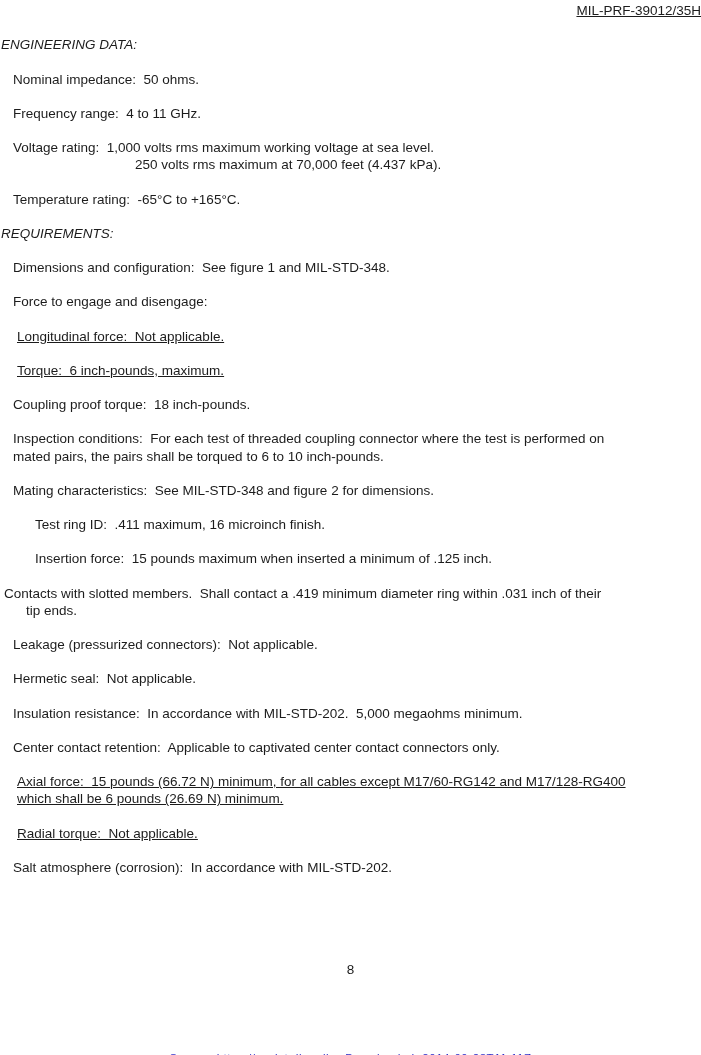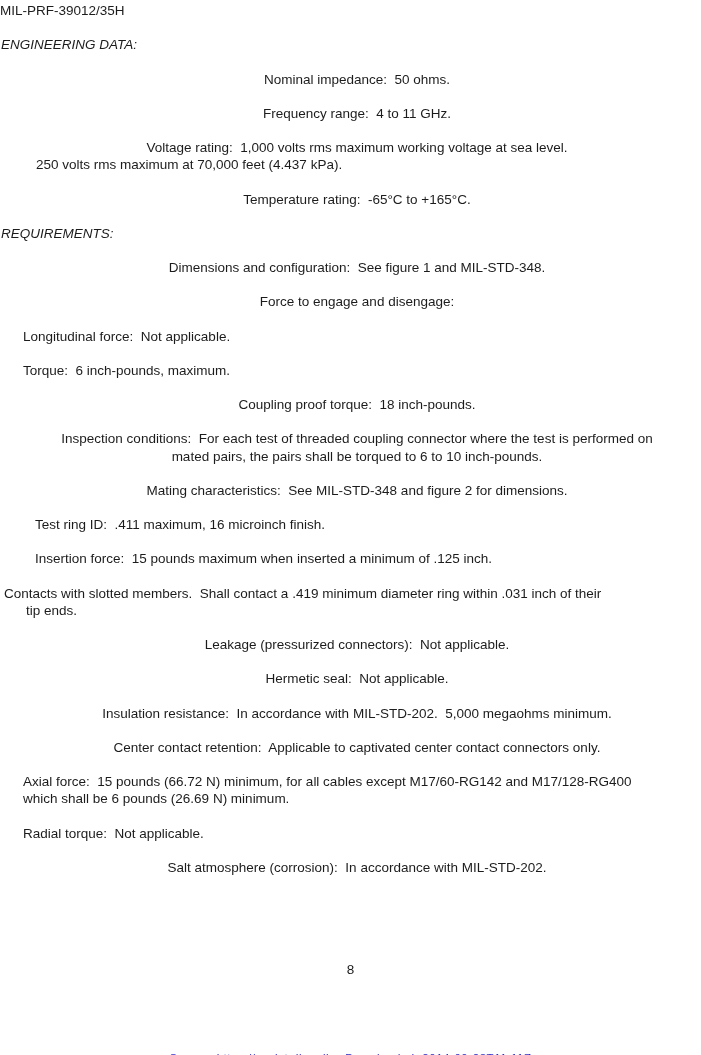--- a/index.html
+++ b/index.html
@@ -8,39 +8,40 @@
     width:701px;
     height:1055px;
     background:#ffffff;
     overflow:hidden;
     font-family:"Liberation Sans", sans-serif;
     font-size:13.5px;
     line-height:17.25px;
     color:#1c1c1c;
   }
   .doc-header{
-    text-align:left;
+    text-align:right;
     padding-top:1px;
     white-space:pre;
+    text-decoration:underline;
   }
   .doc-body{
     position:absolute;
     top:0;left:0;right:0;
     padding-top:1px;
   }
   .para{margin-top:17px;}
   .line{white-space:pre;}
   
   .l0{padding-left:1px;font-style:italic;}
-  .l1{padding-left:13px;text-align:center;}
-  .l2{padding-left:23px;}
+  .l1{padding-left:13px;}
+  .l2{padding-left:17px;text-decoration:underline;}
   .l2b{padding-left:4px;}
   .l2w{padding-left:26px;}
   .l3{padding-left:35px;}
-  .v2{margin-left:36px;}
+  .v2{padding-left:135px;}
   .page-number{
     position:absolute;
     top:961px;left:0;right:0;
     text-align:center;
   }
   .doc-footer{
     position:absolute;
     top:1026px;left:0;right:0;
     text-align:center;
     font-size:11.5px;

